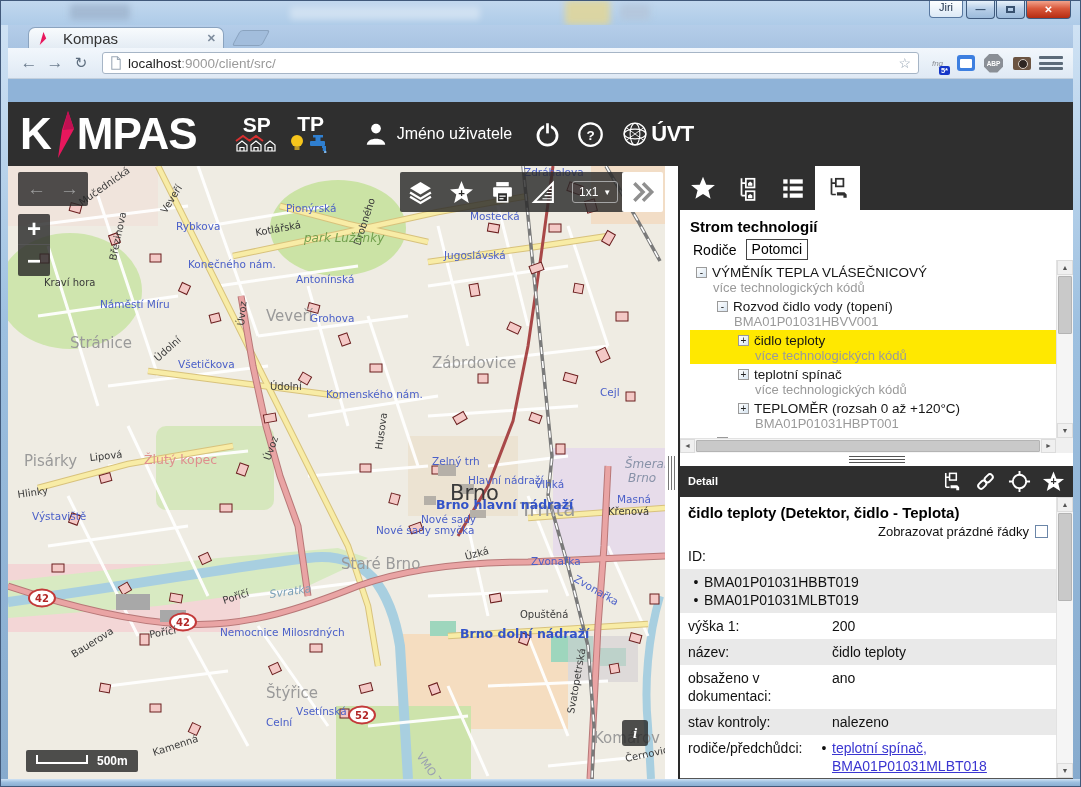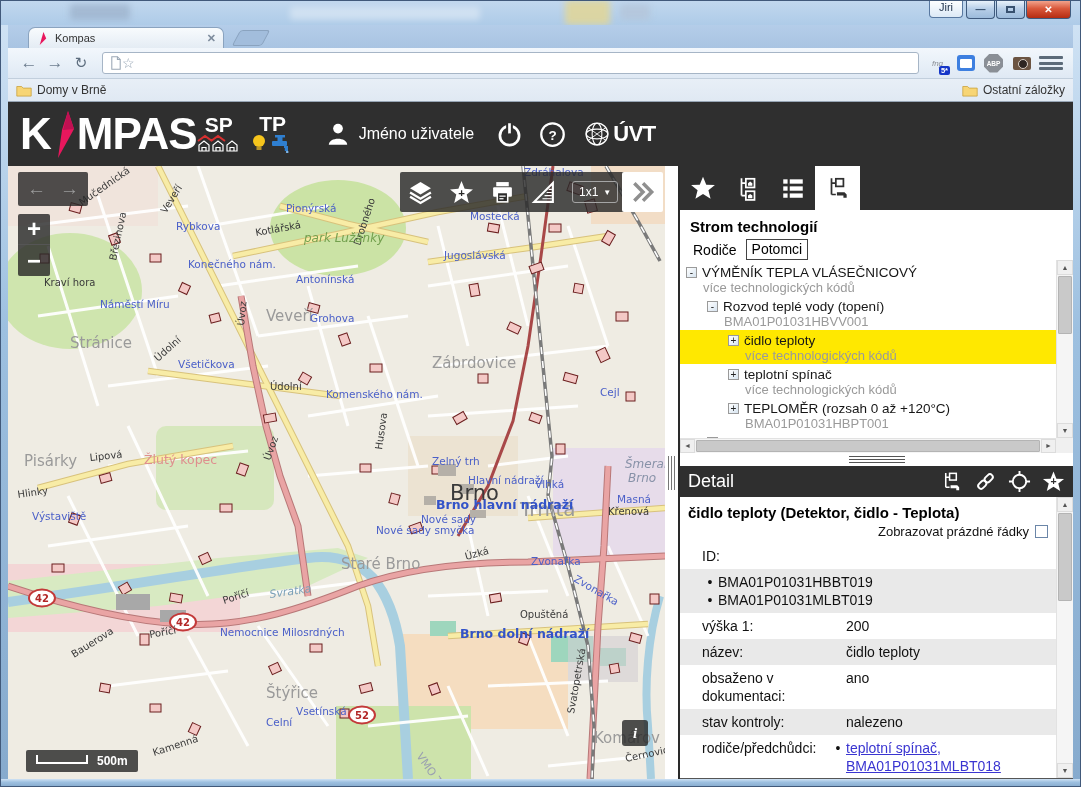--- a/index.html
+++ b/index.html
@@ -19,21 +19,21 @@
 .wbtn{height:18px;border:1px solid #3f5a7d;border-top:none;display:flex;align-items:center;justify-content:center;font-size:10px;color:#fff;border-radius:0 0 4px 4px;margin-left:1px;background:linear-gradient(180deg,#e8f1fa,#b8cfe8 45%,#9cbbdb)}
 .wbtn span{color:#38516f;font-weight:bold}
 #btn-close{width:45px;background:linear-gradient(180deg,#f2a38c,#d9583b 45%,#b52c12)}
 #btn-close span{color:#fff}
 #btn-min{width:29px}#btn-max{width:29px}
 #maxglyph{width:9px;height:7px;border:2px solid #38516f}
 #profile-btn{position:absolute;top:1px;right:118px;height:17px;padding:0 9px;border:1px solid #5878a0;border-top:none;border-radius:0 0 4px 4px;font-size:11px;color:#24364e;background:linear-gradient(180deg,#fdfeff,#dce9f6);z-index:55}
 
 #tabstrip{position:absolute;left:8px;right:8px;top:25px;height:23px;background:linear-gradient(180deg,#b4cde9,#a9c4e2)}
 #tab{position:absolute;left:20px;top:2px;width:196px;height:21px;background:linear-gradient(180deg,#f8fbfd,#e4ecf4);border:1px solid #8aa3bf;border-bottom:none;border-radius:7px 7px 0 0;display:flex;align-items:center;padding:0 7px}
-#tab-title{font-size:11px;color:#333;margin-left:6px;flex:1}
+#tab-title{font-size:15px;color:#333;margin-left:14px;flex:1}
 #tab-close{color:#7e8c9d;font-size:11px;font-weight:bold}
 #newtab{position:absolute;left:228px;top:5px;width:30px;height:16px;background:#a2bddc;border:1px solid #8aa3bf;transform:skewX(-28deg);border-radius:3px}
 
 #toolbar{position:absolute;left:8px;right:8px;top:48px;height:31px;background:linear-gradient(180deg,#f2f7fc,#dfe9f4);border-bottom:1px solid #c2cfdd;display:flex;align-items:center}
 .navbtn{font-size:17px;color:#6e7e8f;width:26px;text-align:center}
 #reload-btn{font-size:15px;color:#5d6d7e}
 #urlbar{flex:1;height:22px;margin:0 8px;background:#fff;border:1px solid #a6b5c6;border-radius:3px;display:flex;align-items:center;padding:0 7px}
 #url-text{font-size:13.5px;margin-left:6px;flex:1}
 #url-host{color:#1f1f1f}#url-rest{color:#9a9a9a}
 #url-star{font-size:14px;color:#93a2b2}
@@ -56,21 +56,21 @@
 #app{position:absolute;left:8px;top:102px;width:1065px;height:677px;background:#fff}
 #appheader{position:absolute;left:0;top:0;right:0;height:64px;background:#2f2f2f;display:flex;align-items:center}
 #logo{display:flex;align-items:center;margin-left:12px;color:#fff;font-size:44px;font-weight:bold;letter-spacing:-1px}
 #logo svg{margin:0 1px}
 #searchwrap{display:flex;margin-left:26px;height:34px}
 #search-input{width:312px;height:34px;background:#3d3d3d;border:1px solid #8a8a8a;border-right:none;color:#ddd;font-size:15px;padding:0 10px;outline:none}
 #search-input::placeholder{color:#909090}
 #clear-btn{width:30px;height:34px;background:#fff;border:1px solid #8a8a8a;color:#8a8a8a;font-size:15px;display:flex;align-items:center;justify-content:center}
 #search-btn{margin-left:9px;display:flex;align-items:center}
 .hlogo{display:flex;flex-direction:column;align-items:center;color:#fff;font-weight:bold;line-height:.85}
-#sp-logo{font-size:21px}
+#sp-logo{margin-left:38px;font-size:21px}
 #tp-logo{margin-left:10px;font-size:21px}
 #userbox{display:flex;align-items:center;margin-left:30px;color:#fff;font-size:16px}
 #userbox svg{margin-right:8px}
 .hicon{margin-left:22px;display:flex;align-items:center;color:#fff}
 #uvt{display:flex;align-items:center;color:#fff;font-weight:bold;font-size:22px;margin-left:18px;margin-right:10px;letter-spacing:-.5px}
 
 #main{position:absolute;left:0;top:64px;right:0;bottom:0;display:flex}
 #map{position:relative;width:657px;height:613px;overflow:hidden;background:#efece3}
 #mapsvg text{font-family:"DejaVu Sans",sans-serif}
 .ml-area{fill:#9a9a9a;font-size:15px}
@@ -105,42 +105,42 @@
 
 #rpanel{width:395px;background:#fff;border-left:2px solid #2a2a2a;display:flex;flex-direction:column}
 #rp-tabs{height:44px;background:#2f2f2f;display:flex}
 .rtab{width:45px;height:44px;display:flex;align-items:center;justify-content:center;color:#fff}
 .rtab.active{background:#fff;color:#2f2f2f}
 #rp-title{height:28px;font-size:15px;font-weight:bold;color:#000;padding:8px 0 0 10px}
 #rp-tabs2{height:24px;display:flex;align-items:flex-end;padding-left:8px;font-size:14px;gap:4px}
 .ptab{padding:1px 5px 2px}
 .ptab.active{border:1px solid #444}
 #tree-sec{height:204px;position:relative}
-#tree-list{position:absolute;left:0;top:2px;right:17px;bottom:15px;overflow:hidden;padding-left:0}
+#tree-list{position:absolute;left:0;top:2px;right:17px;bottom:15px;overflow:hidden;padding-left:10px}
 .tree-row{padding-top:1px;padding-bottom:1px}
 .tree-row.hl{background:#ffe800}
 .expander{display:inline-block;width:11px;height:11px;border:1px solid #9a9a9a;background:linear-gradient(135deg,#fff,#d7e4f0);font-size:10px;line-height:9px;text-align:center;color:#222;margin-right:5px;vertical-align:1px}
 .t-main{font-size:13.5px;color:#161616;line-height:15px}
 .t-sub{font-size:13px;color:#9a9a9a;line-height:14px;margin-left:17px}
 
 .sb-v{position:absolute;right:0;top:0;width:17px;background:#f5f5f5;border-left:1px solid #e2e2e2}
 .sb-h{position:absolute;left:0;right:17px;bottom:0;height:15px;background:#f5f5f5;border-top:1px solid #e2e2e2}
 .sb-btn{position:absolute;background:#f0f0f0;border:1px solid #dcdcdc;color:#555;display:flex;align-items:center;justify-content:center;font-size:7px}
 .sb-thumb{position:absolute;background:#c9c9c9;border:1px solid #b4b4b4;border-radius:1px}
 #splitter{height:14px;background:#fff;display:flex;flex-direction:column;align-items:center;justify-content:center;gap:2px}
 #splitter i{display:block;width:56px;height:1px;background:#555}
 #d-hdr{height:33px;background:#2f2f2f;color:#fff;display:flex;align-items:center;padding:0 8px}
-#d-hdr .ttl{font-size:18px;font-weight:normal;flex:1}
+#d-hdr .ttl{font-size:11px;font-weight:bold;flex:1}
 #d-hdr svg{margin-left:11px}
 #d-body{height:298px;position:relative;overflow:hidden;border-bottom:1px solid #555}
 #d-content{position:absolute;left:0;top:0;right:17px;bottom:0;overflow:hidden}
 #d-title{font-size:15px;font-weight:bold;color:#000;margin:7px 8px 3px}
 #d-check{text-align:right;font-size:13px;color:#111;margin:2px 8px 4px}
 #d-check .cb{display:inline-block;width:13px;height:13px;border:1px solid #6b86a8;background:#fff;vertical-align:-2px;margin-left:6px}
-.detail-row{display:flex;font-size:14px;padding:4px 0 4px 22px;color:#111}
+.detail-row{display:flex;font-size:14px;padding:4px 0 4px 8px;color:#111}
 .detail-row.alt{background:#e9e9e9}
 .d-label{width:128px;flex:none;line-height:18px}
 .d-vals{flex:1;line-height:18px}
 .d-line{display:flex}
 .d-bullet{width:16px;text-align:center;flex:none}
 .d-link{color:#3a35d1;text-decoration:underline}
 </style>
 </head>
 <body>
 
@@ -178,20 +178,21 @@
 
   <div id="toolbar">
     <span class="navbtn" style="margin-left:8px">←</span>
     <span class="navbtn">→</span>
     <span class="navbtn" id="reload-btn">↻</span>
     <div id="urlbar">
       <svg width="12" height="14" viewBox="0 0 16 20">
           <path d="M2,1 h8 l4,4 v14 h-12 z" fill="#fff" stroke="#9aa7b5" stroke-width="1.5"></path>
           <path d="M10,1 v4 h4" fill="none" stroke="#9aa7b5" stroke-width="1.5"></path>
         </svg>
+      <span id="url-text"><span id="url-host">localhost</span><span id="url-rest">:9000/client/src/</span></span>
       <span id="url-star">☆</span>
     </div>
     <div class="ext" id="ext-fng">
         <span>fng</span>
         <span class="badge">5*</span>
       </div>
     <div class="ext">
         <div id="ext-pg"></div>
       </div>
     <div class="ext">
@@ -200,34 +201,20 @@
     <div class="ext">
         <div id="ext-cam"></div>
       </div>
     <div id="menu-btn">
         <div></div>
         <div></div>
         <div></div>
       </div>
   </div>
 
-  <div id="bookbar">
-    <div class="bk">
-      <svg width="16" height="13" viewBox="0 0 20 16">
-          <path d="M1,3 h6 l2,2 h10 v10 h-18 z" fill="#f7d575" stroke="#c9a23f"></path>
-        </svg>
-      <span>Domy v Brně</span>
-    </div>
-    <div class="bk" id="bk-right">
-      <svg width="16" height="13" viewBox="0 0 20 16">
-          <path d="M1,3 h6 l2,2 h10 v10 h-18 z" fill="#f7d575" stroke="#c9a23f"></path>
-        </svg>
-      <span>Ostatní záložky</span>
-    </div>
-  </div>
 
   <div id="app">
     <div id="appheader">
       <div id="logo">
         <span>K</span>
         <svg width="24" height="47" viewBox="0 0 24 47">
           <polygon points="16,0 22,18 6,47 10,19" fill="#e8175d"></polygon>
           <polygon points="16,0 22,18 11,19" fill="#c01052"></polygon>
         </svg>
         <span>MPAS</span>
@@ -593,21 +580,21 @@
           <span class="ptab">Rodiče</span>
           <span class="ptab active">Potomci</span>
         </div>
         <div id="tree-sec">
           <div id="tree-list">
               <div class="tree-row" style="padding-left: 6px;">
                 <div><span class="expander">-</span><span class="t-main">VÝMĚNÍK TEPLA VLÁSEČNICOVÝ</span></div>
                 <div class="t-sub">více technologických kódů</div>
               </div>
               <div class="tree-row" style="padding-left: 27px;">
-                <div><span class="expander">-</span><span class="t-main">Rozvod teplé vody (topení)</span></div>
+                <div><span class="expander">-</span><span class="t-main">Rozvod čidlo vody (topení)</span></div>
                 <div class="t-sub">BMA01P01031HBVV001</div>
               </div>
               <div class="tree-row hl" style="padding-left: 48px;">
                 <div><span class="expander">+</span><span class="t-main">čidlo teploty</span></div>
                 <div class="t-sub">více technologických kódů</div>
               </div>
               <div class="tree-row" style="padding-left: 48px;">
                 <div><span class="expander">+</span><span class="t-main">teplotní spínač</span></div>
                 <div class="t-sub">více technologických kódů</div>
               </div>

